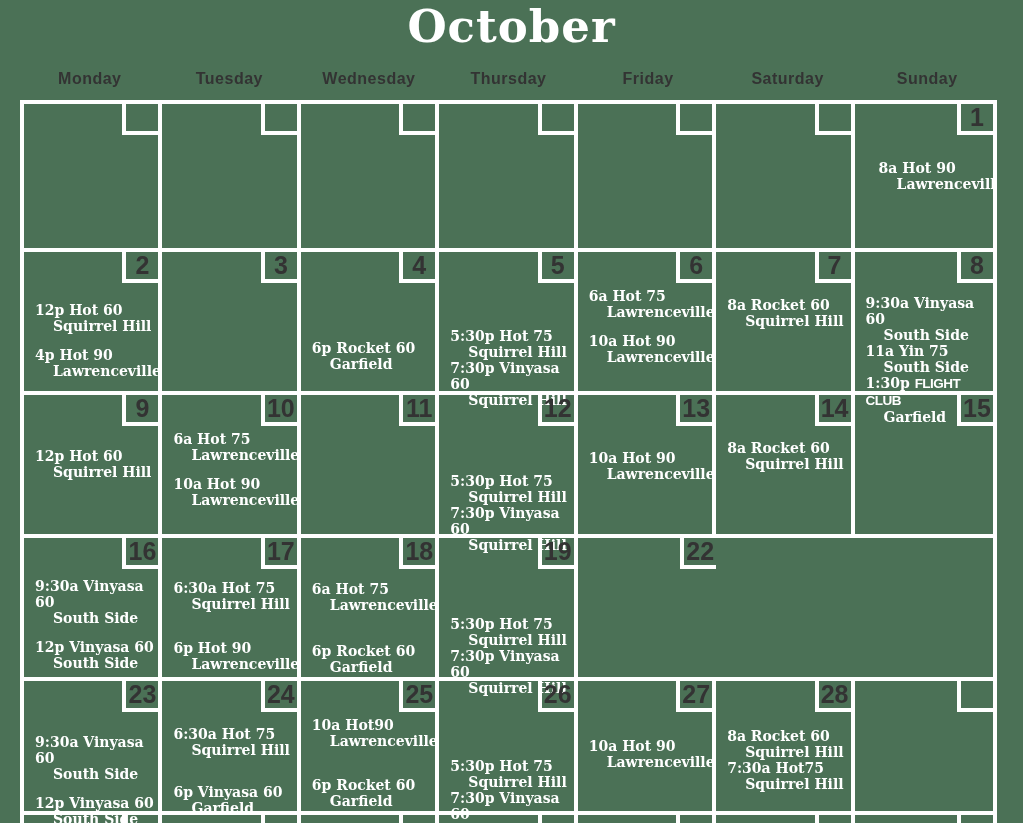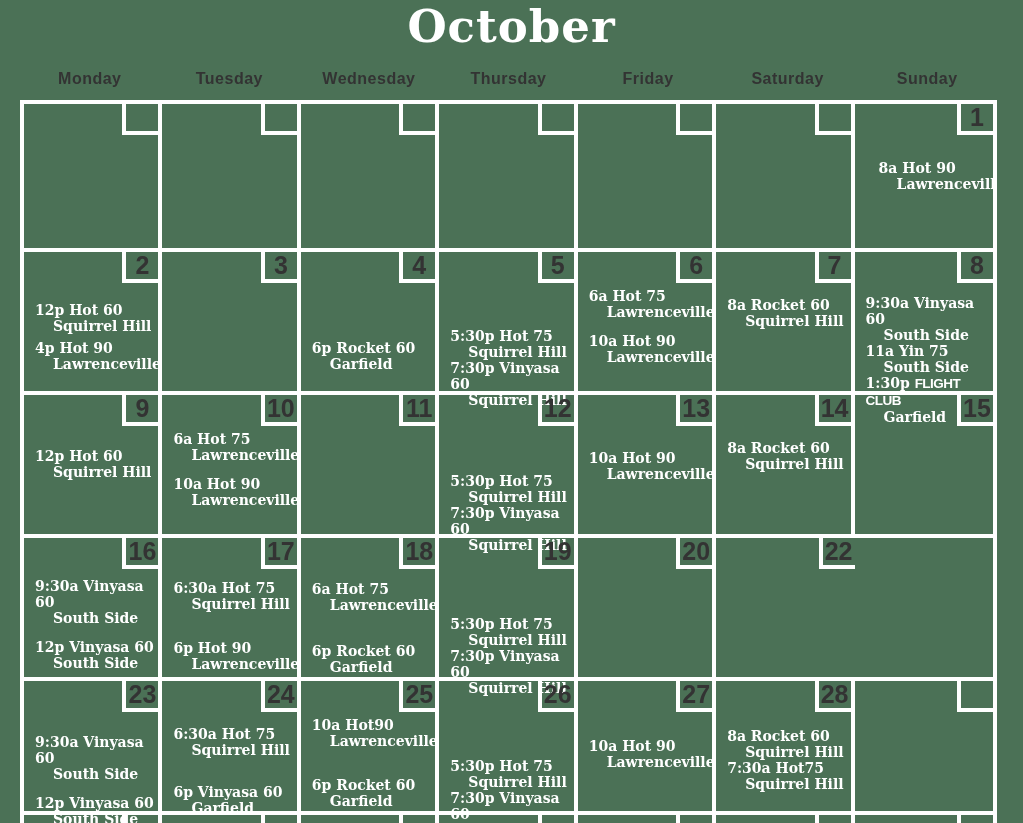--- a/index.html
+++ b/index.html
@@ -128,21 +128,21 @@
     <div class="week-row">
       <div class="day-cell">
         <div class="day-number-box">
           <span class="day-number">2</span>
         </div>
         <div class="events">
           <div class="event" style="margin-top: 14px;">
             <p class="l1">12p Hot 60</p>
             <p class="l2">Squirrel Hill</p>
           </div>
-          <div class="event" style="margin-top: 6px;">
+          <div class="event" style="margin-top: 13px;">
             <p class="l1">4p Hot 90</p>
             <p class="l2">Lawrenceville</p>
           </div>
         </div>
       </div>
       <div class="day-cell">
         <div class="day-number-box">
           <span class="day-number">3</span>
         </div>
         <div class="events"></div>
@@ -349,26 +349,20 @@
         <div class="events">
           <div class="event" style="margin-top: 42px;">
             <p class="l1">5:30p Hot 75</p>
             <p class="l2">Squirrel Hill</p>
           </div>
           <div class="event" style="margin-top: 0px;">
             <p class="l1">7:30p Vinyasa 60</p>
             <p class="l2">Squirrel Hill</p>
           </div>
         </div>
-      </div>
-      <div class="day-cell">
-        <div class="day-number-box">
-          <span class="day-number">20</span>
-        </div>
-        <div class="events"></div>
       </div>
       <div class="day-cell">
         <div class="day-number-box">
           <span class="day-number">22</span>
         </div>
         <div class="events"></div>
       </div>
     </div>
     <div class="week-row">
       <div class="day-cell">

